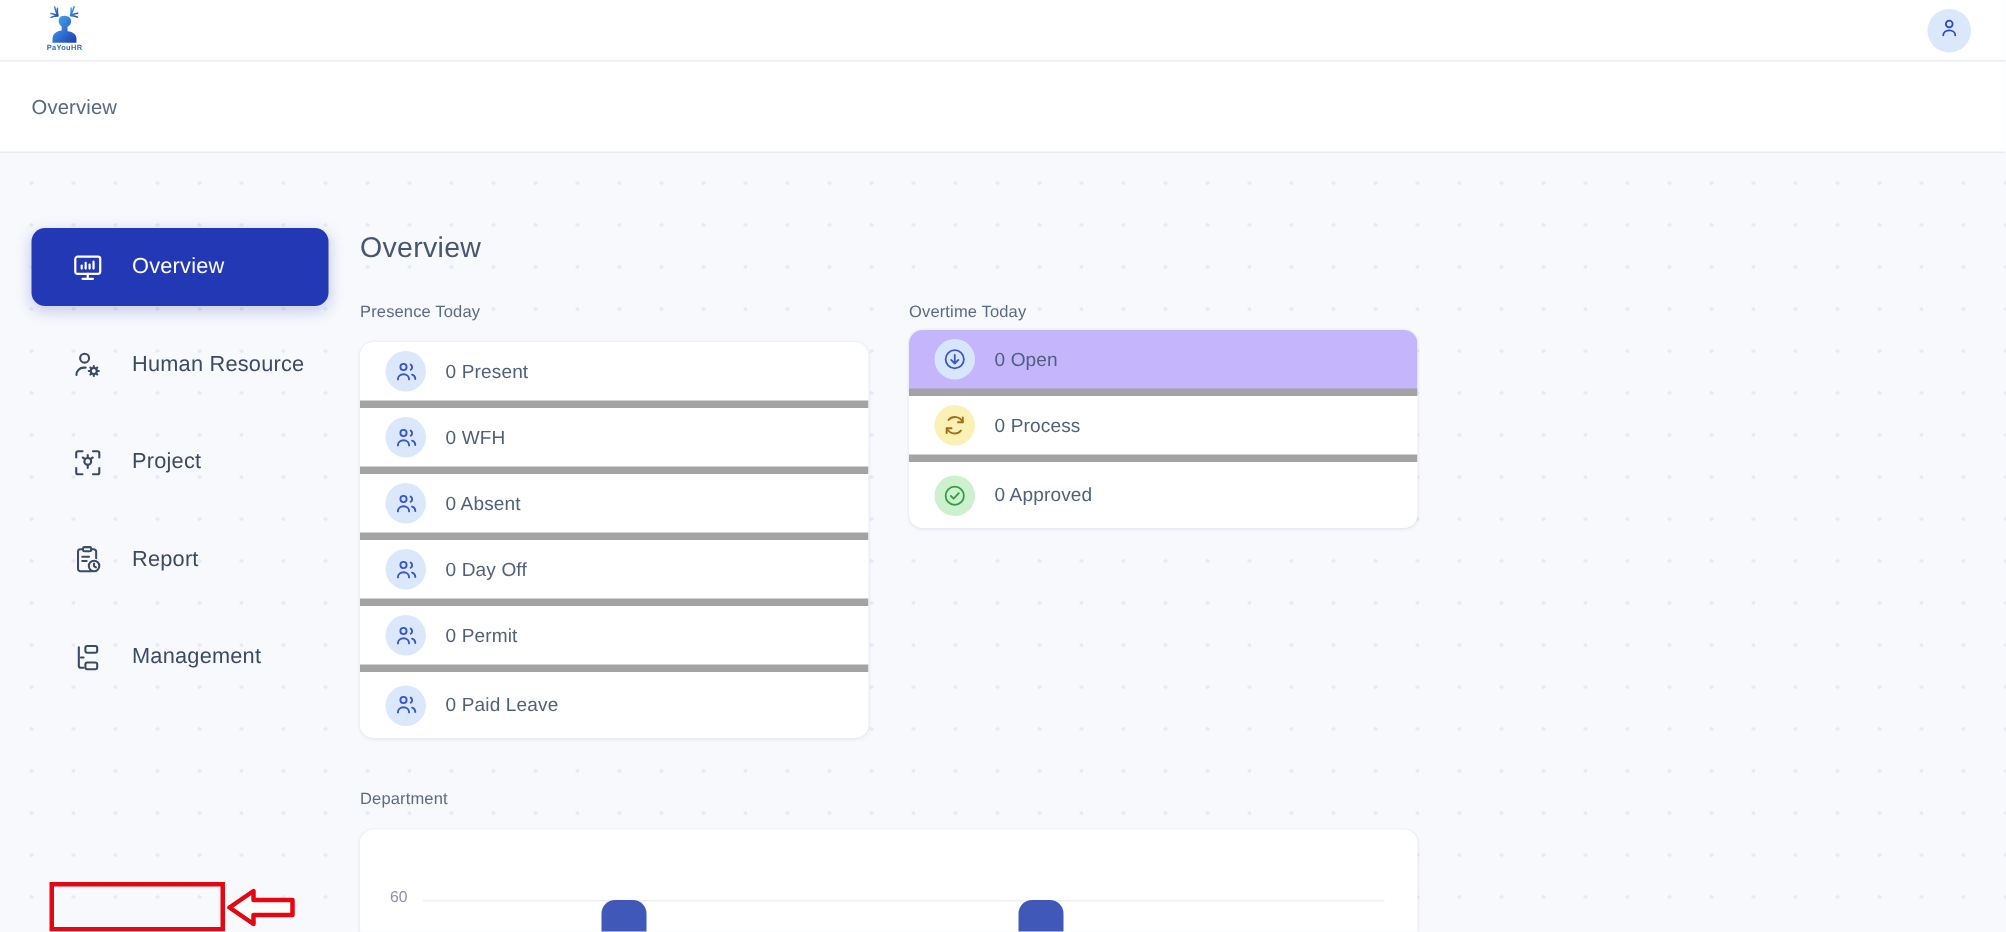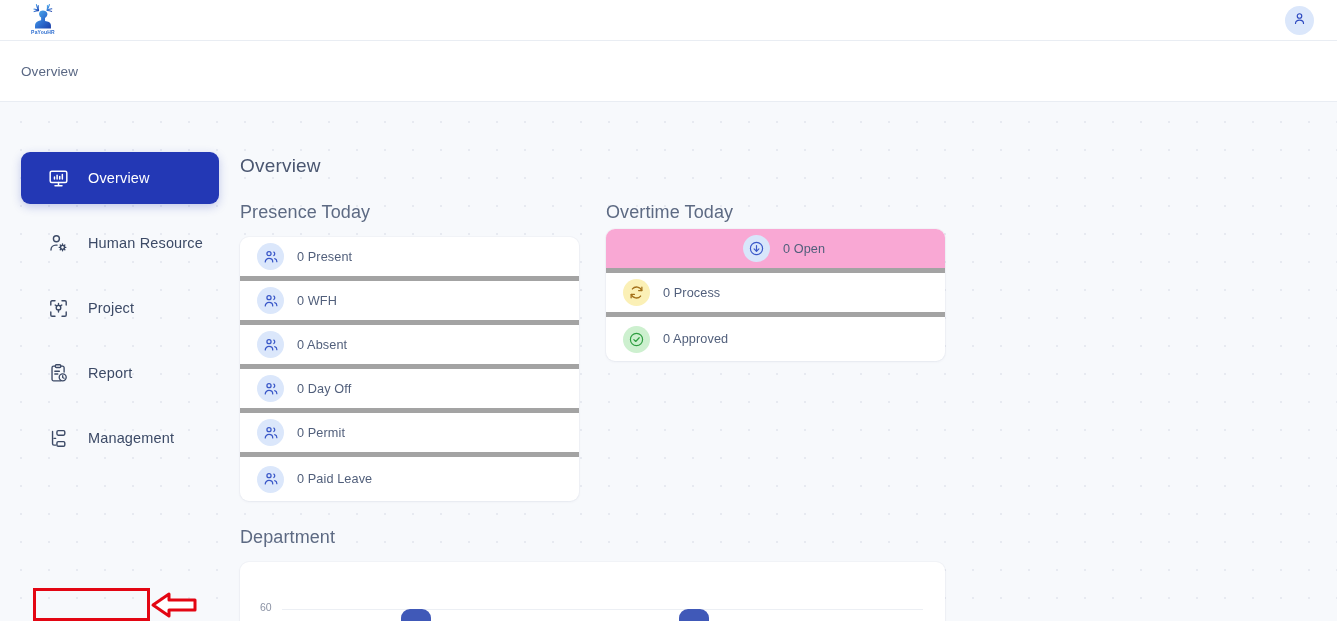--- a/index.html
+++ b/index.html
@@ -68,33 +68,33 @@
   #annotbox{
     position:absolute; left:33px; top:486px; width:117px; height:33px;
     border:3px solid #e30613; pointer-events:none; z-index:12;
   }
   #annotarrow{ position:absolute; left:150px; top:487px; width:48px; height:32px; z-index:12; pointer-events:none;}
 
   
   #main{ position:absolute; left:240px; top:0; width:1097px; height:519px; }
   #pagetitle{ position:absolute; left:0; top:53px; font-size:19px; color:#4a5670; letter-spacing:.2px; font-weight:400;}
 
-  .sectitle{ font-size:18px; color:#5d6a83; letter-spacing:.1px; }
+  .sectitle{ font-size:11px; color:#5d6a83; letter-spacing:.1px; }
 
   .card{
     background:#ffffff; border-radius:9px;
     box-shadow:0 1px 3px rgba(27,42,84,.055), 0 0 0 1px rgba(27,42,84,.025);
     overflow:hidden;
   }
   .row{
     height:44px; display:flex; align-items:center; padding-left:17px; gap:13px;
     border-bottom:5px solid #a3a3a3; cursor:pointer;
   }
   .row:last-child{ border-bottom:none; }
-  .row.hover{ background:#f9a8d4;justify-content:center; }
+  .row.hover{ background:#c4b5fd; }
   .row .bubble{
     width:27px;height:27px;border-radius:50%;flex:0 0 27px;
     display:flex;align-items:center;justify-content:center;
   }
   .row .rlabel{ font-size:12.7px; color:#515f7b; letter-spacing:.1px;}
 
   
   #presenceWrap{ position:absolute; left:0; top:100px; width:339px; }
   #presenceWrap .sectitle{ display:block; margin-bottom:14px; }
   #presenceCard .row{ height:44px; }

